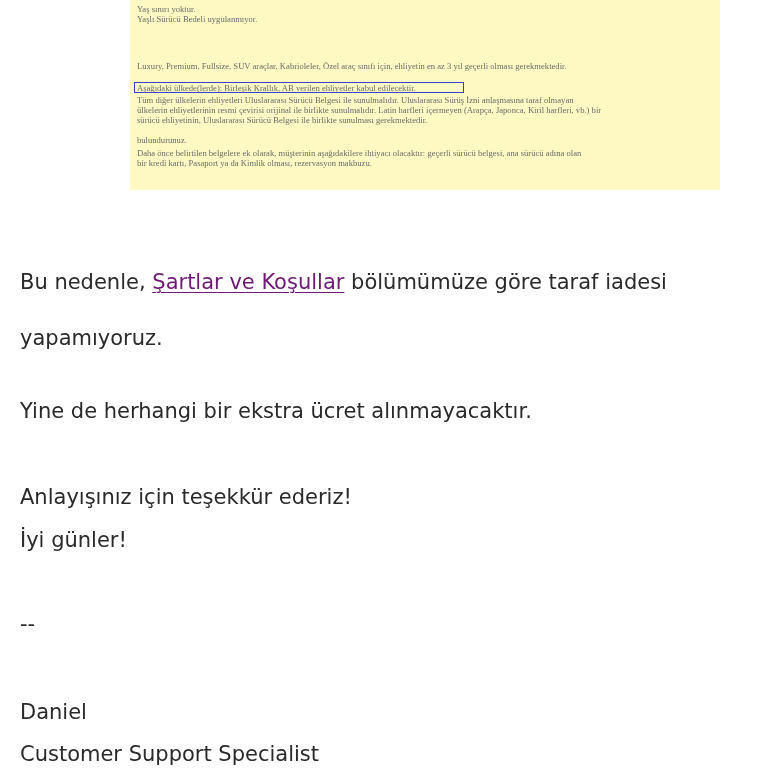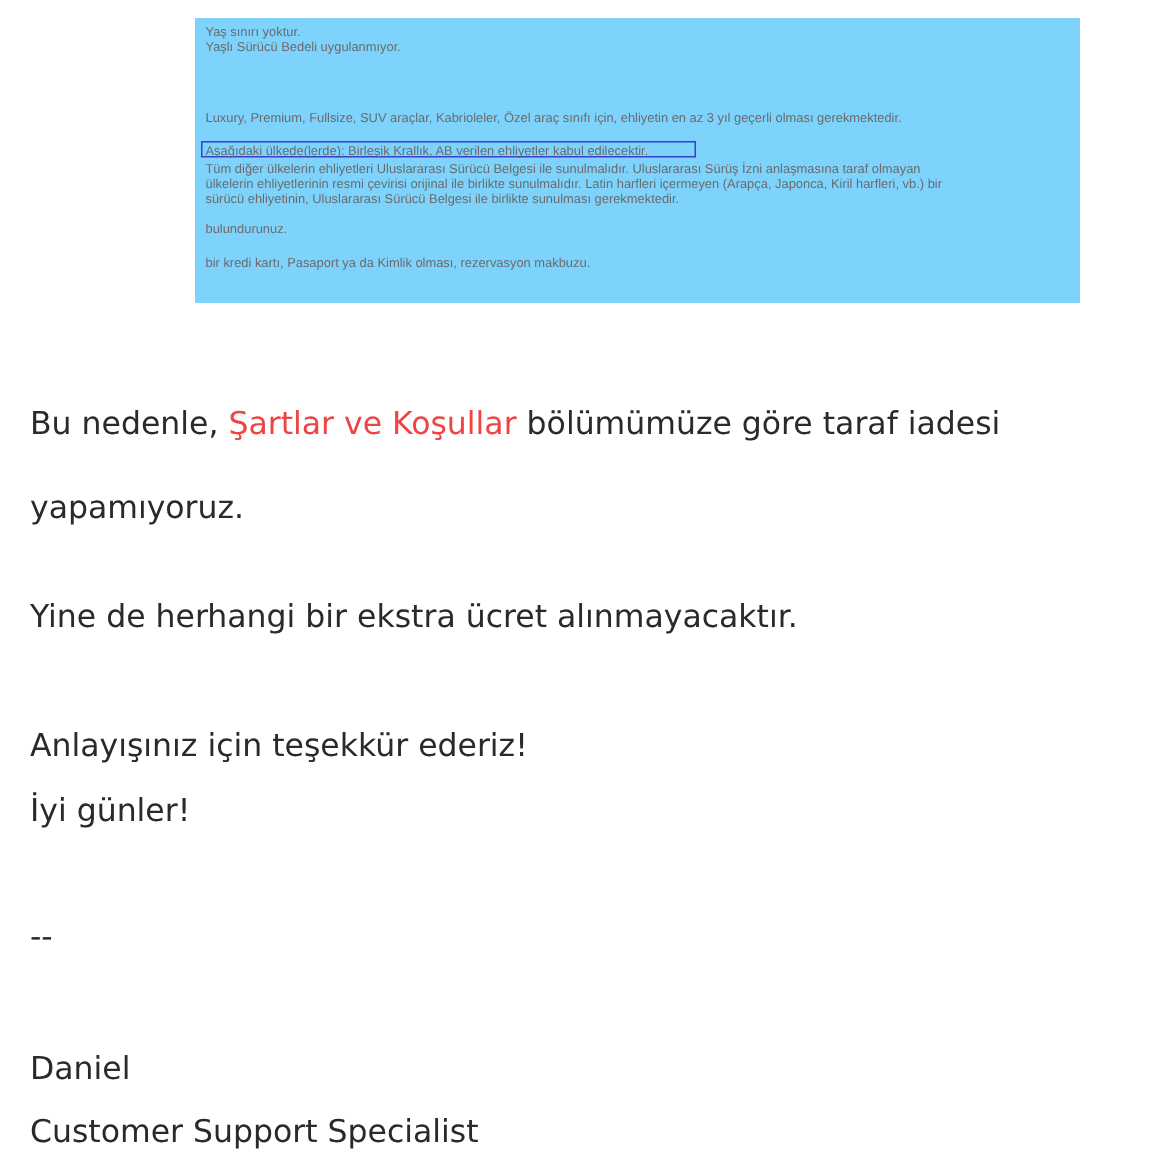--- a/index.html
+++ b/index.html
@@ -11,25 +11,25 @@
       background: #ffffff;
     }
     body {
       position: relative;
       font-family: "DejaVu Sans", sans-serif;
       color: #222222;
     }
     .embedded-image {
       position: absolute;
       left: 130px;
-      top: 12px;
+      top: 0;
       width: 590px;
       height: 190px;
-      background: #7dd3fc;
-      font-family: Liberation Sans, sans-serif;
+      background: #fef9c3;
+      font-family: Liberation Serif, serif;
       font-size: 8.6px;
       color: #6b6b6b;
       line-height: 10px;
     }
     .emb-line {
       position: absolute;
       left: 7px;
       white-space: nowrap;
     }
     .emb-highlight {
@@ -48,38 +48,40 @@
       width: 740px;
       font-size: 21px;
       color: #2a2a2a;
     }
     .p {
       position: absolute;
       left: 0;
       white-space: nowrap;
     }
     .link {
-      color: #ef4444;
+      color: #701a75;
+      text-decoration: underline;
       text-decoration-thickness: 1px;
       text-underline-offset: 3px;
     }
   </style>
 </head>
 <body>
 
 <div class="embedded-image">
   <div class="emb-line" style="top:4px">Yaş sınırı yoktur.</div>
   <div class="emb-line" style="top:14px">Yaşlı Sürücü Bedeli uygulanmıyor.</div>
   <div class="emb-line" style="top:61px">Luxury, Premium, Fullsize, SUV araçlar, Kabrioleler, Özel araç sınıfı için, ehliyetin en az 3 yıl geçerli olması gerekmektedir.</div>
   <div class="emb-highlight"></div>
   <div class="emb-line" style="top:83px">Aşağıdaki ülkede(lerde): Birleşik Krallık, AB verilen ehliyetler kabul edilecektir.</div>
   <div class="emb-line" style="top:95px">Tüm diğer ülkelerin ehliyetleri Uluslararası Sürücü Belgesi ile sunulmalıdır. Uluslararası Sürüş İzni anlaşmasına taraf olmayan</div>
   <div class="emb-line" style="top:105px">ülkelerin ehliyetlerinin resmi çevirisi orijinal ile birlikte sunulmalıdır. Latin harfleri içermeyen (Arapça, Japonca, Kiril harfleri, vb.) bir</div>
   <div class="emb-line" style="top:115px">sürücü ehliyetinin, Uluslararası Sürücü Belgesi ile birlikte sunulması gerekmektedir.</div>
   <div class="emb-line" style="top:135px">bulundurunuz.</div>
+  <div class="emb-line" style="top:148px">Daha önce belirtilen belgelere ek olarak, müşterinin aşağıdakilere ihtiyacı olacaktır: geçerli sürücü belgesi, ana sürücü adına olan</div>
   <div class="emb-line" style="top:158px">bir kredi kartı, Pasaport ya da Kimlik olması, rezervasyon makbuzu.</div>
 </div>
 
 <div class="email-body">
   <div class="p" style="top:270px">
     <span>Bu nedenle, </span><a class="link">Şartlar ve Koşullar</a><span> bölümümüze göre taraf iadesi</span>
   </div>
   <div class="p" style="top:326px">yapamıyoruz.</div>
   <div class="p" style="top:399px">Yine de herhangi bir ekstra ücret alınmayacaktır.</div>
   <div class="p" style="top:485px">Anlayışınız için teşekkür ederiz!</div>

